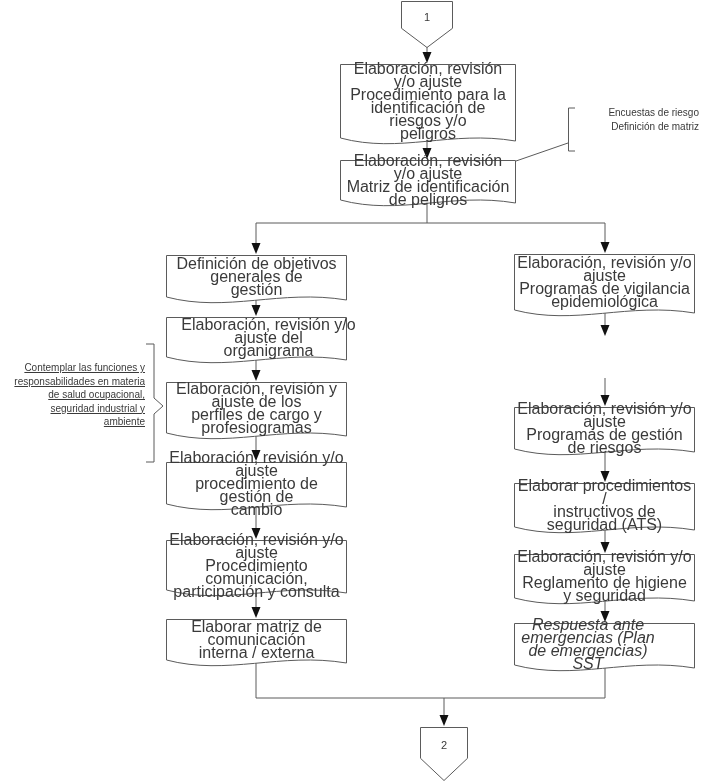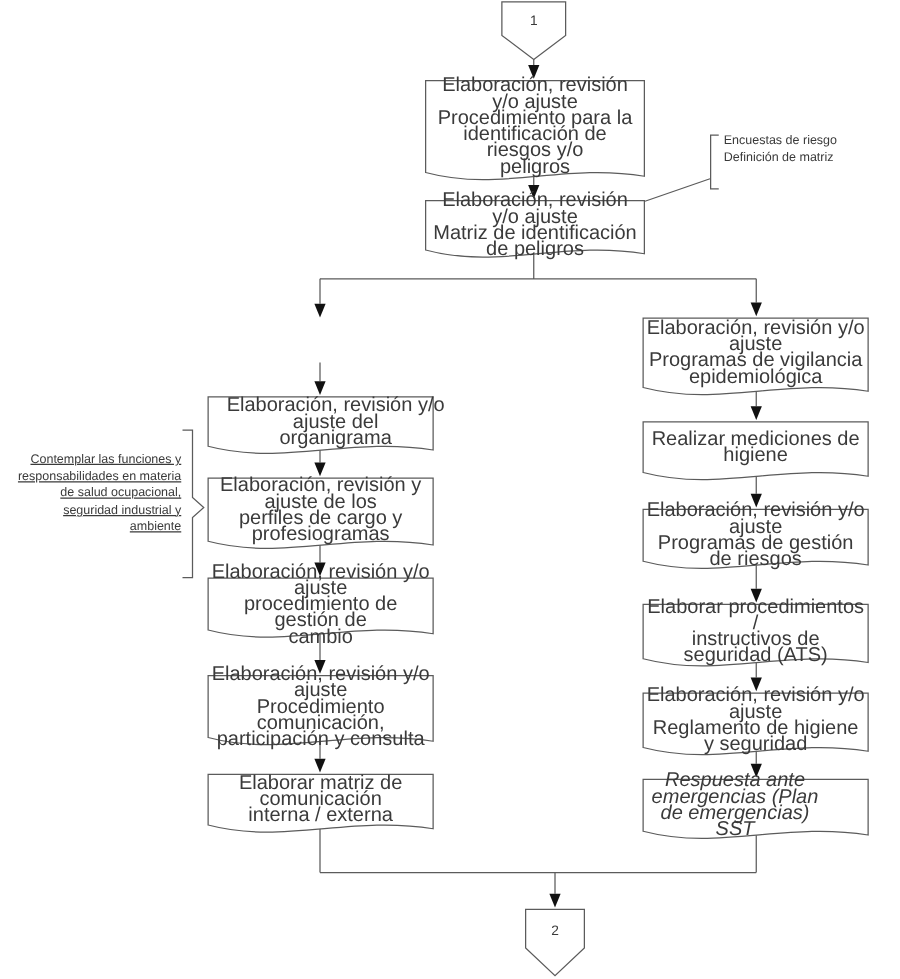--- a/index.html
+++ b/index.html
@@ -99,20 +99,27 @@
 peligros</div>
   </div>
   <div class="node" style="left:340px;top:160px;width:176px;height:50px;">
       <svg width="176" height="50" class="shape-svg">
         <path d="M0.5,0.5 L175.5,0.5 L175.5,43 C110.9,32 59.8,56 0.5,40 Z"></path>
       </svg>
     <div class="doc-text">Elaboración, revisión y/o ajuste
 Matriz de identificación de peligros</div>
   </div>
 
+  <div class="node" style="left:166px;top:255px;width:181px;height:52px;">
+      <svg width="181" height="52" class="shape-svg">
+        <path d="M0.5,0.5 L180.5,0.5 L180.5,45 C114.0,34 61.5,58 0.5,42 Z"></path>
+      </svg>
+    <div class="doc-text">Definición de objetivos generales de
+gestión</div>
+  </div>
   <div class="node" style="left:166px;top:317px;width:205px;height:50px;">
       <svg width="181" height="50" class="shape-svg">
         <path d="M0.5,0.5 L180.5,0.5 L180.5,43 C114.0,32 61.5,56 0.5,40 Z"></path>
       </svg>
     <div class="doc-text">Elaboración, revisión y/o ajuste del
 organigrama</div>
   </div>
   <div class="node" style="left:166px;top:382px;width:181px;height:61px;">
       <svg width="181" height="61" class="shape-svg">
         <path d="M0.5,0.5 L180.5,0.5 L180.5,54 C114.0,43 61.5,67 0.5,51 Z"></path>
@@ -145,26 +152,20 @@
   </div>
 
   <div class="node" style="left:514px;top:254px;width:181px;height:66px;">
       <svg width="181" height="66" class="shape-svg">
         <path d="M0.5,0.5 L180.5,0.5 L180.5,59 C114.0,48 61.5,72 0.5,56 Z"></path>
       </svg>
     <div class="doc-text">Elaboración, revisión y/o ajuste
 Programas de vigilancia
 epidemiológica</div>
   </div>
-  <div class="node" style="left:514px;top:337px;width:181px;height:51px;">
-      <svg width="181" height="51" class="shape-svg">
-        <path d="M0.5,0.5 L180.5,0.5 L180.5,44 C114.0,33 61.5,57 0.5,41 Z"></path>
-      </svg>
-    <div class="doc-text">Realizar mediciones de higiene</div>
-  </div>
   <div class="node" style="left:514px;top:407px;width:181px;height:52px;">
       <svg width="181" height="52" class="shape-svg">
         <path d="M0.5,0.5 L180.5,0.5 L180.5,45 C114.0,34 61.5,58 0.5,42 Z"></path>
       </svg>
     <div class="doc-text">Elaboración, revisión y/o ajuste
 Programas de gestión de riesgos</div>
   </div>
   <div class="node" style="left:514px;top:483px;width:181px;height:54px;">
       <svg width="181" height="54" class="shape-svg">
         <path d="M0.5,0.5 L180.5,0.5 L180.5,47 C114.0,36 61.5,60 0.5,44 Z"></path>
@@ -187,21 +188,21 @@
 de emergencias) SST</div>
   </div>
 
   <div class="node" style="left:420px;top:727px;width:48px;height:54px;">
       <svg width="48" height="54" class="shape-svg">
         <path d="M0.5,0.5 L47.5,0.5 L47.5,31.3 L24.0,53.5 L0.5,31.3 Z"></path>
       </svg>
     <span class="pent-label" style="top:12px;">2</span>
   </div>
 
-  <div class="note note-right" style="left:579px;top:106px;width:120px;">Encuestas de riesgo
+  <div class="note note-right" style="left:579px;top:106px;width:120px;text-align:right;">Encuestas de riesgo
 Definición de matriz</div>
   <div class="note note-left" style="left:4px;top:361px;width:141px;">Contemplar las funciones y
 responsabilidades en materia
 de salud ocupacional,
 seguridad industrial y
 ambiente</div>
 
 </div>
 
 </body></html>

